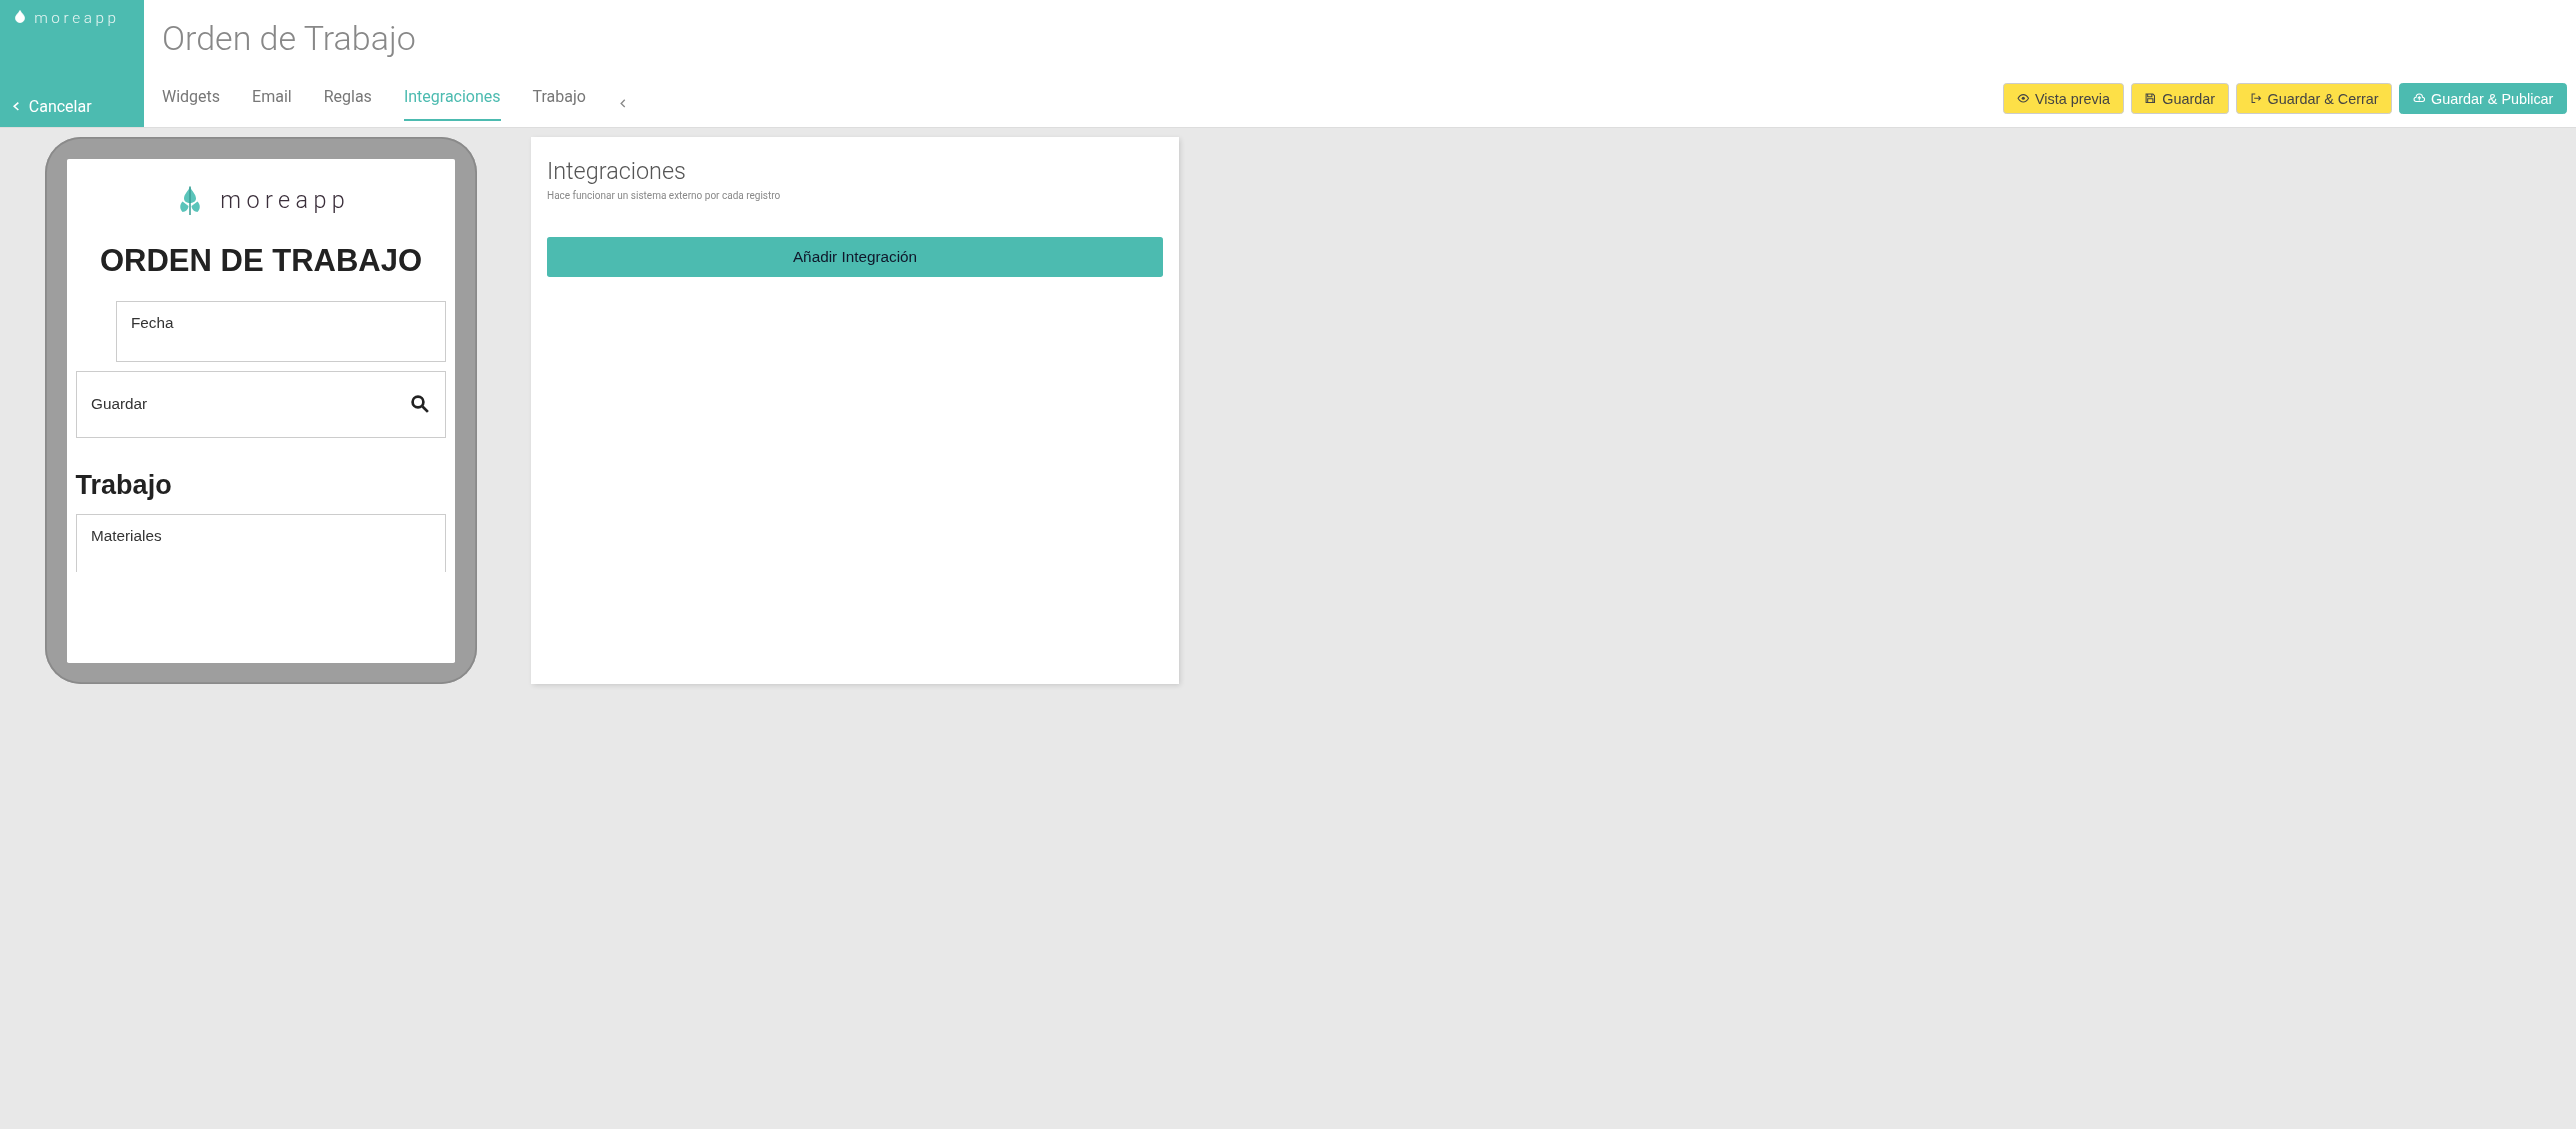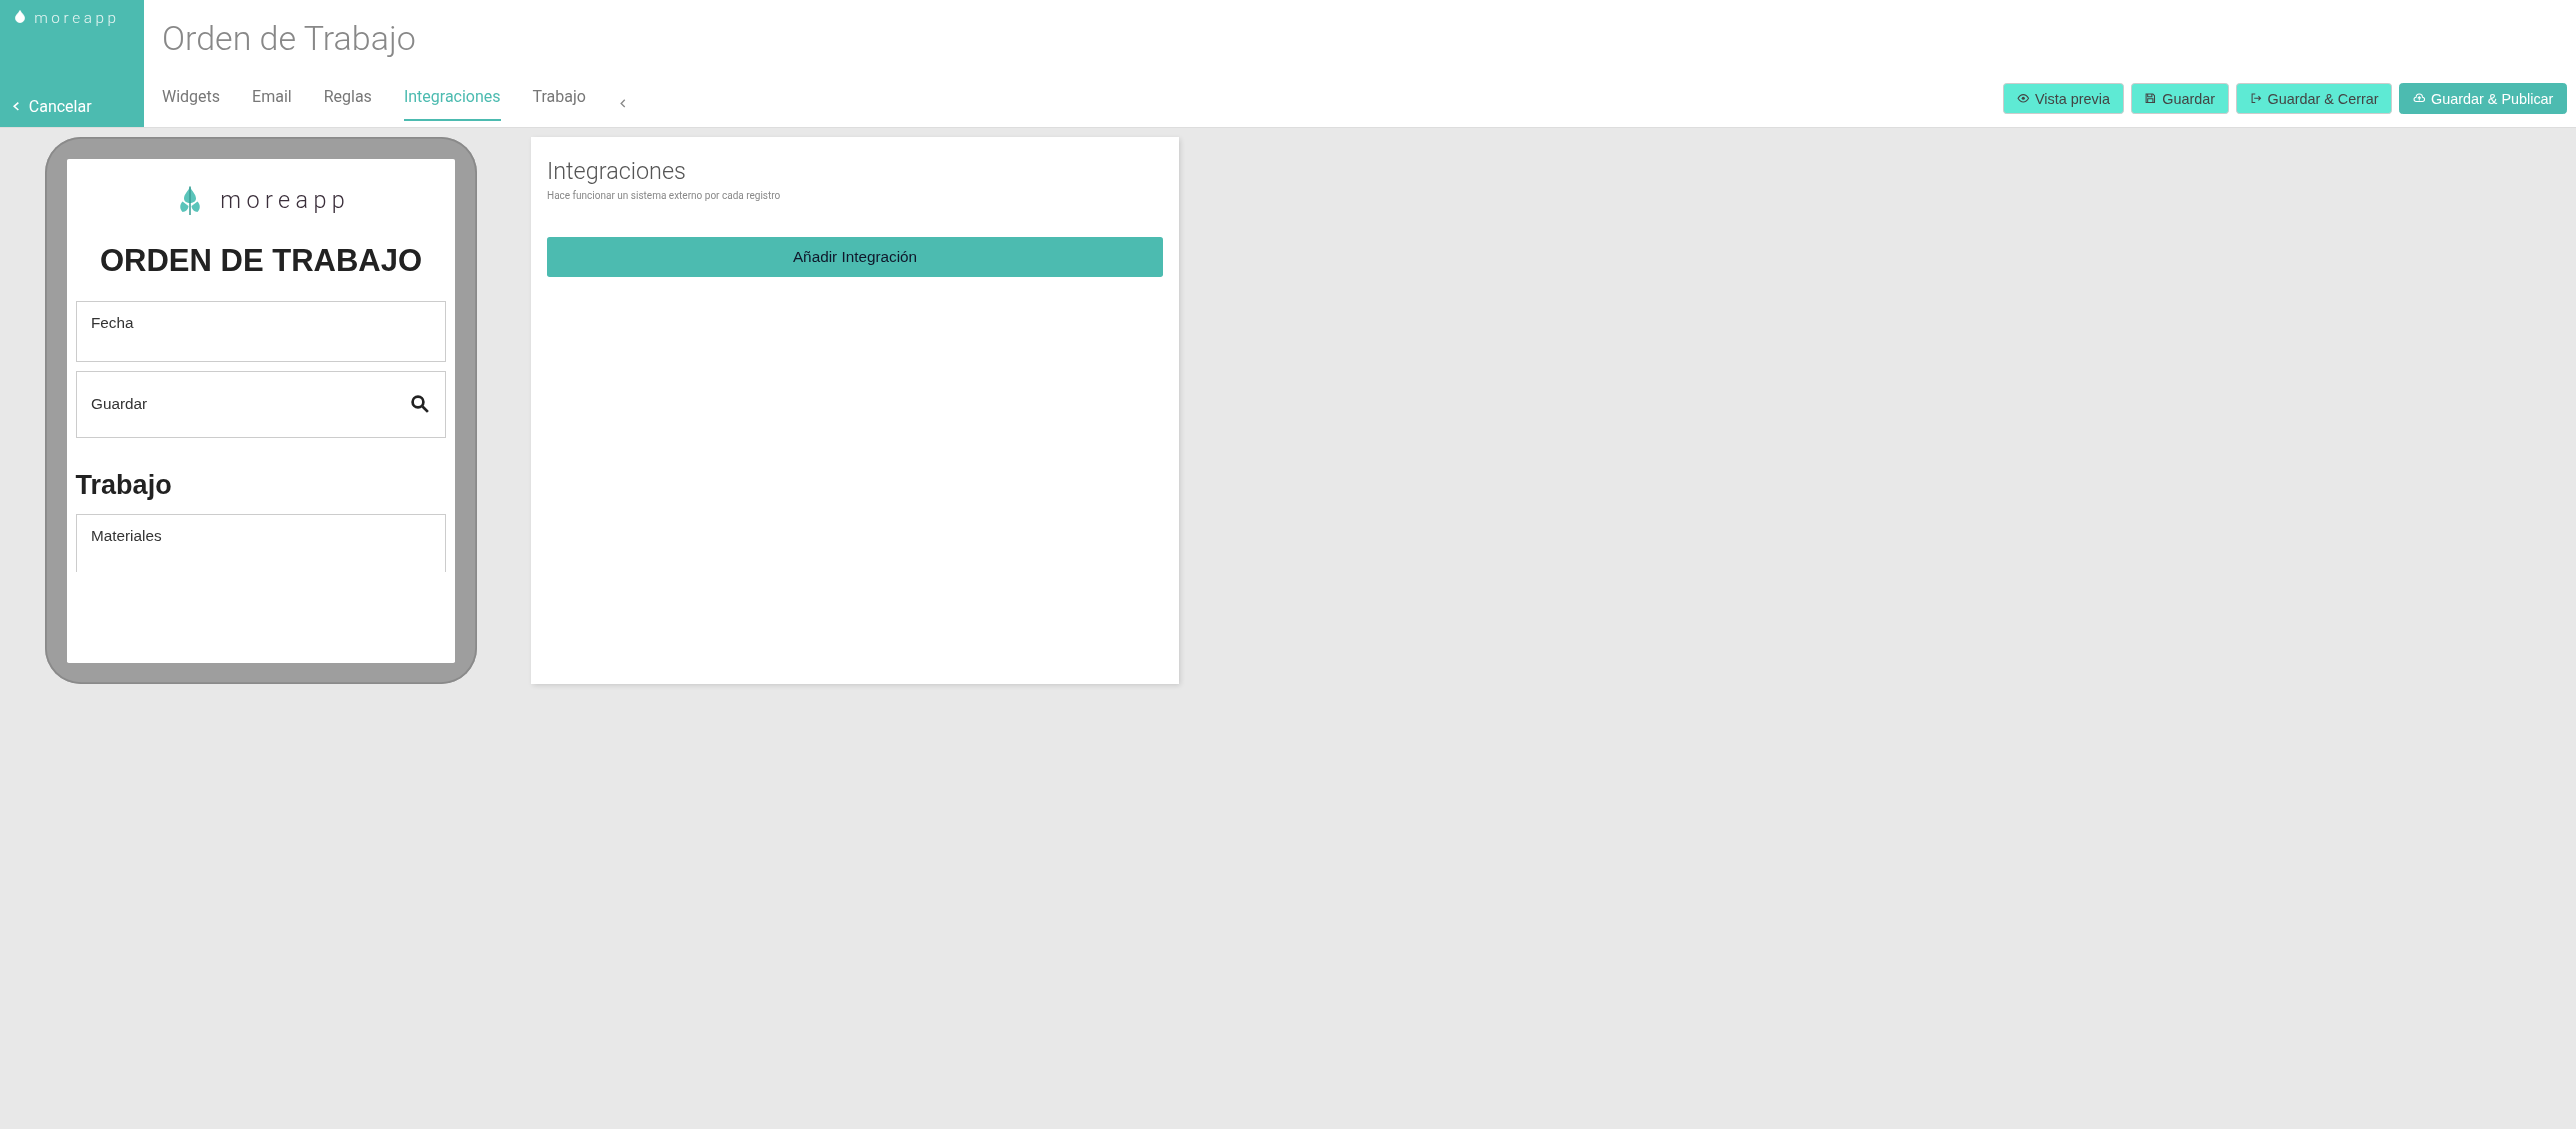--- a/index.html
+++ b/index.html
@@ -66,21 +66,21 @@
       cursor: pointer;
       border-bottom: 2.7px solid transparent;
     }
     .tab.active { color: #4cbbb0; border-bottom-color: #4cbbb0; }
     .tab-collapse-icon { padding-bottom: 12.6px; color: #888; cursor: pointer; }
     .tab-collapse-icon svg { width: 10.8px; height: 10.8px; display: block; }
 
     .actions { display: flex; gap: 7.2px; align-items: center; padding-bottom: 7.2px; }
     .btn {
       display: flex; align-items: center; gap: 5.4px;
-      border: 0.9px solid #ccc; background: #5eead4; color: #444;
+      border: 0.9px solid #ccc; background: #fde047; color: #444;
       padding: 6.3px 12.6px; border-radius: 3.6px; font-size: 14.4px; cursor: pointer;
     }
     .btn svg { width: 12.6px; height: 12.6px; display: block; }
     .btn.primary { background: #4cbbb0; color: #fff; border-color: #4cbbb0; }
 
     .content {
       display: flex;
       gap: 54px;
       padding: 9px 0 0 45px;
     }
@@ -100,21 +100,21 @@
       min-height: 504px;
     }
     .phone-brand { display: flex; align-items: center; justify-content: center; gap: 12.6px; padding: 9px 0 25px 0; }
     .phone-brand-icon svg { width: 36px; height: 36px; display: block; }
     .phone-brand-text { font-size: 23.4px; letter-spacing: 5.4px; color: #3a2e3a; font-weight: 300; }
 
     .form-title { font-size: 31px; font-weight: 700; text-align: center; color: #222; padding: 0 9px 21.6px 9px; font-family: Arial, sans-serif; }
 
     .form-fields { padding: 0 9px; }
     .form-field { border: 0.9px solid #ccc; padding: 12.6px 14.4px; min-height: 58px; margin-bottom: 9px; display: flex; align-items: flex-start; justify-content: space-between; font-family: Arial, sans-serif; }
-    .form-field.date { flex-direction: column; min-height: 61px; }
+    .form-field.date { flex-direction: column; min-height: 61px; margin-left: 40px; }
     .field-label { font-size: 15.3px; color: #333; }
     .field-action-icon svg { width: 18px; height: 18px; display: block; }
     .field-action-icon.play svg { fill: #4cbbb0; }
     .field-action-icon.search svg { fill: #222; width: 21.6px; height: 21.6px; }
 
     .section-title { font-size: 27px; font-weight: 700; color: #222; padding: 23.4px 9px 12.6px 9px; font-family: Arial, sans-serif; }
 
     .panel {
       background: #fff;
       width: 648px;

